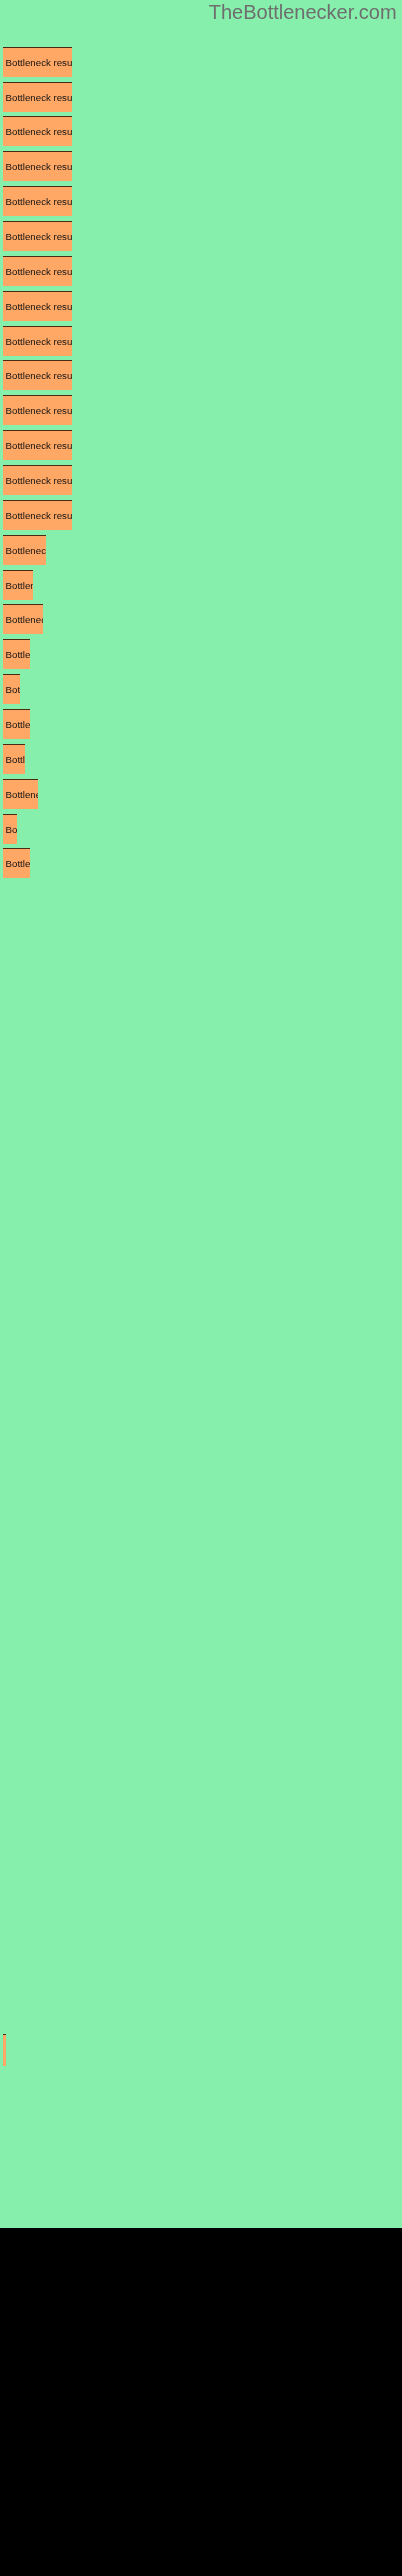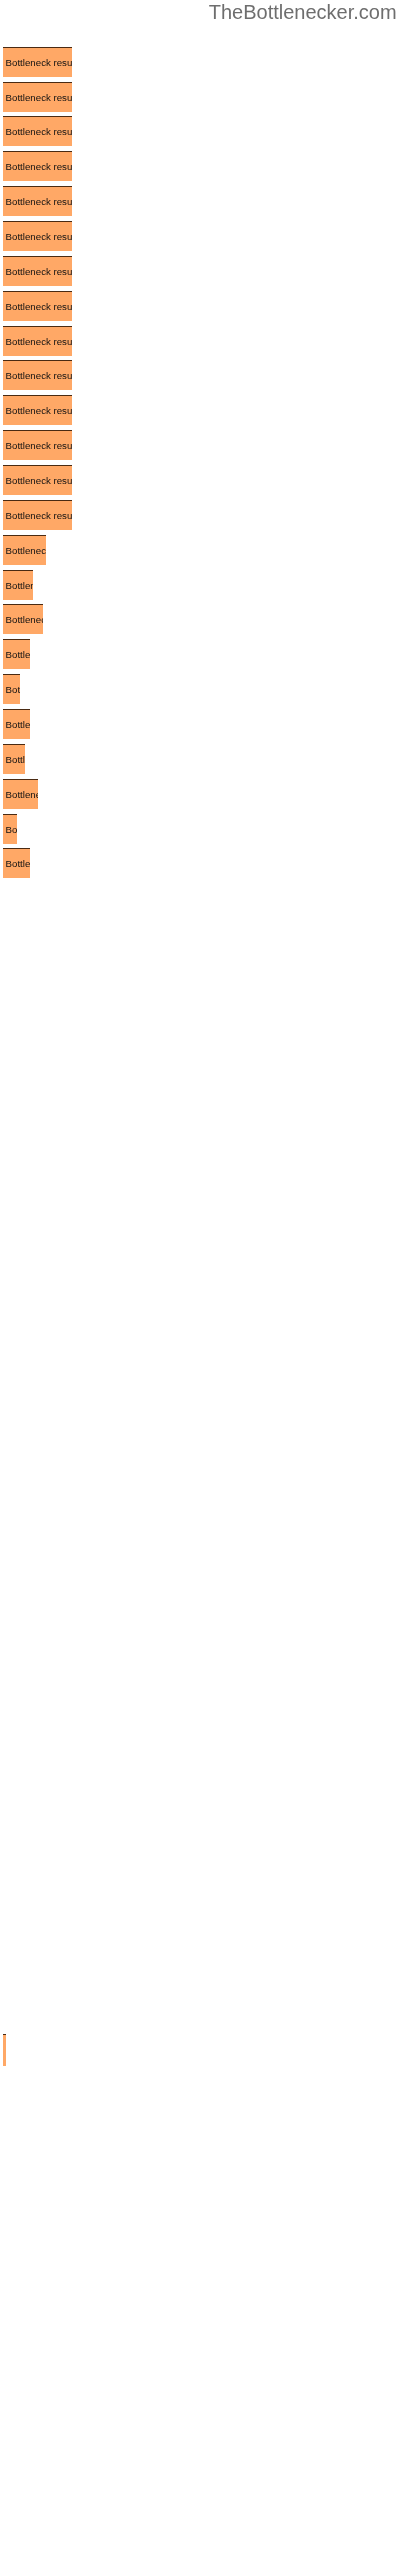--- a/index.html
+++ b/index.html
@@ -12,22 +12,22 @@
     height: 2576px;
     position: relative;
     font-family: "Liberation Sans", sans-serif;
     overflow: hidden;
   }
   #chart-root {
     position: absolute;
     left: 0;
     top: 0;
     width: 403px;
-    height: 2576px;
-    background: #ffffff;
+    height: 2228px;
+    background: #86efac;
   }
   #watermark {
     position: absolute;
     right: 6.4px;
     top: 0px;
     font-size: 20px;
     line-height: 24px;
     color: #6e6e6e;
     letter-spacing: 0px;
     white-space: nowrap;

